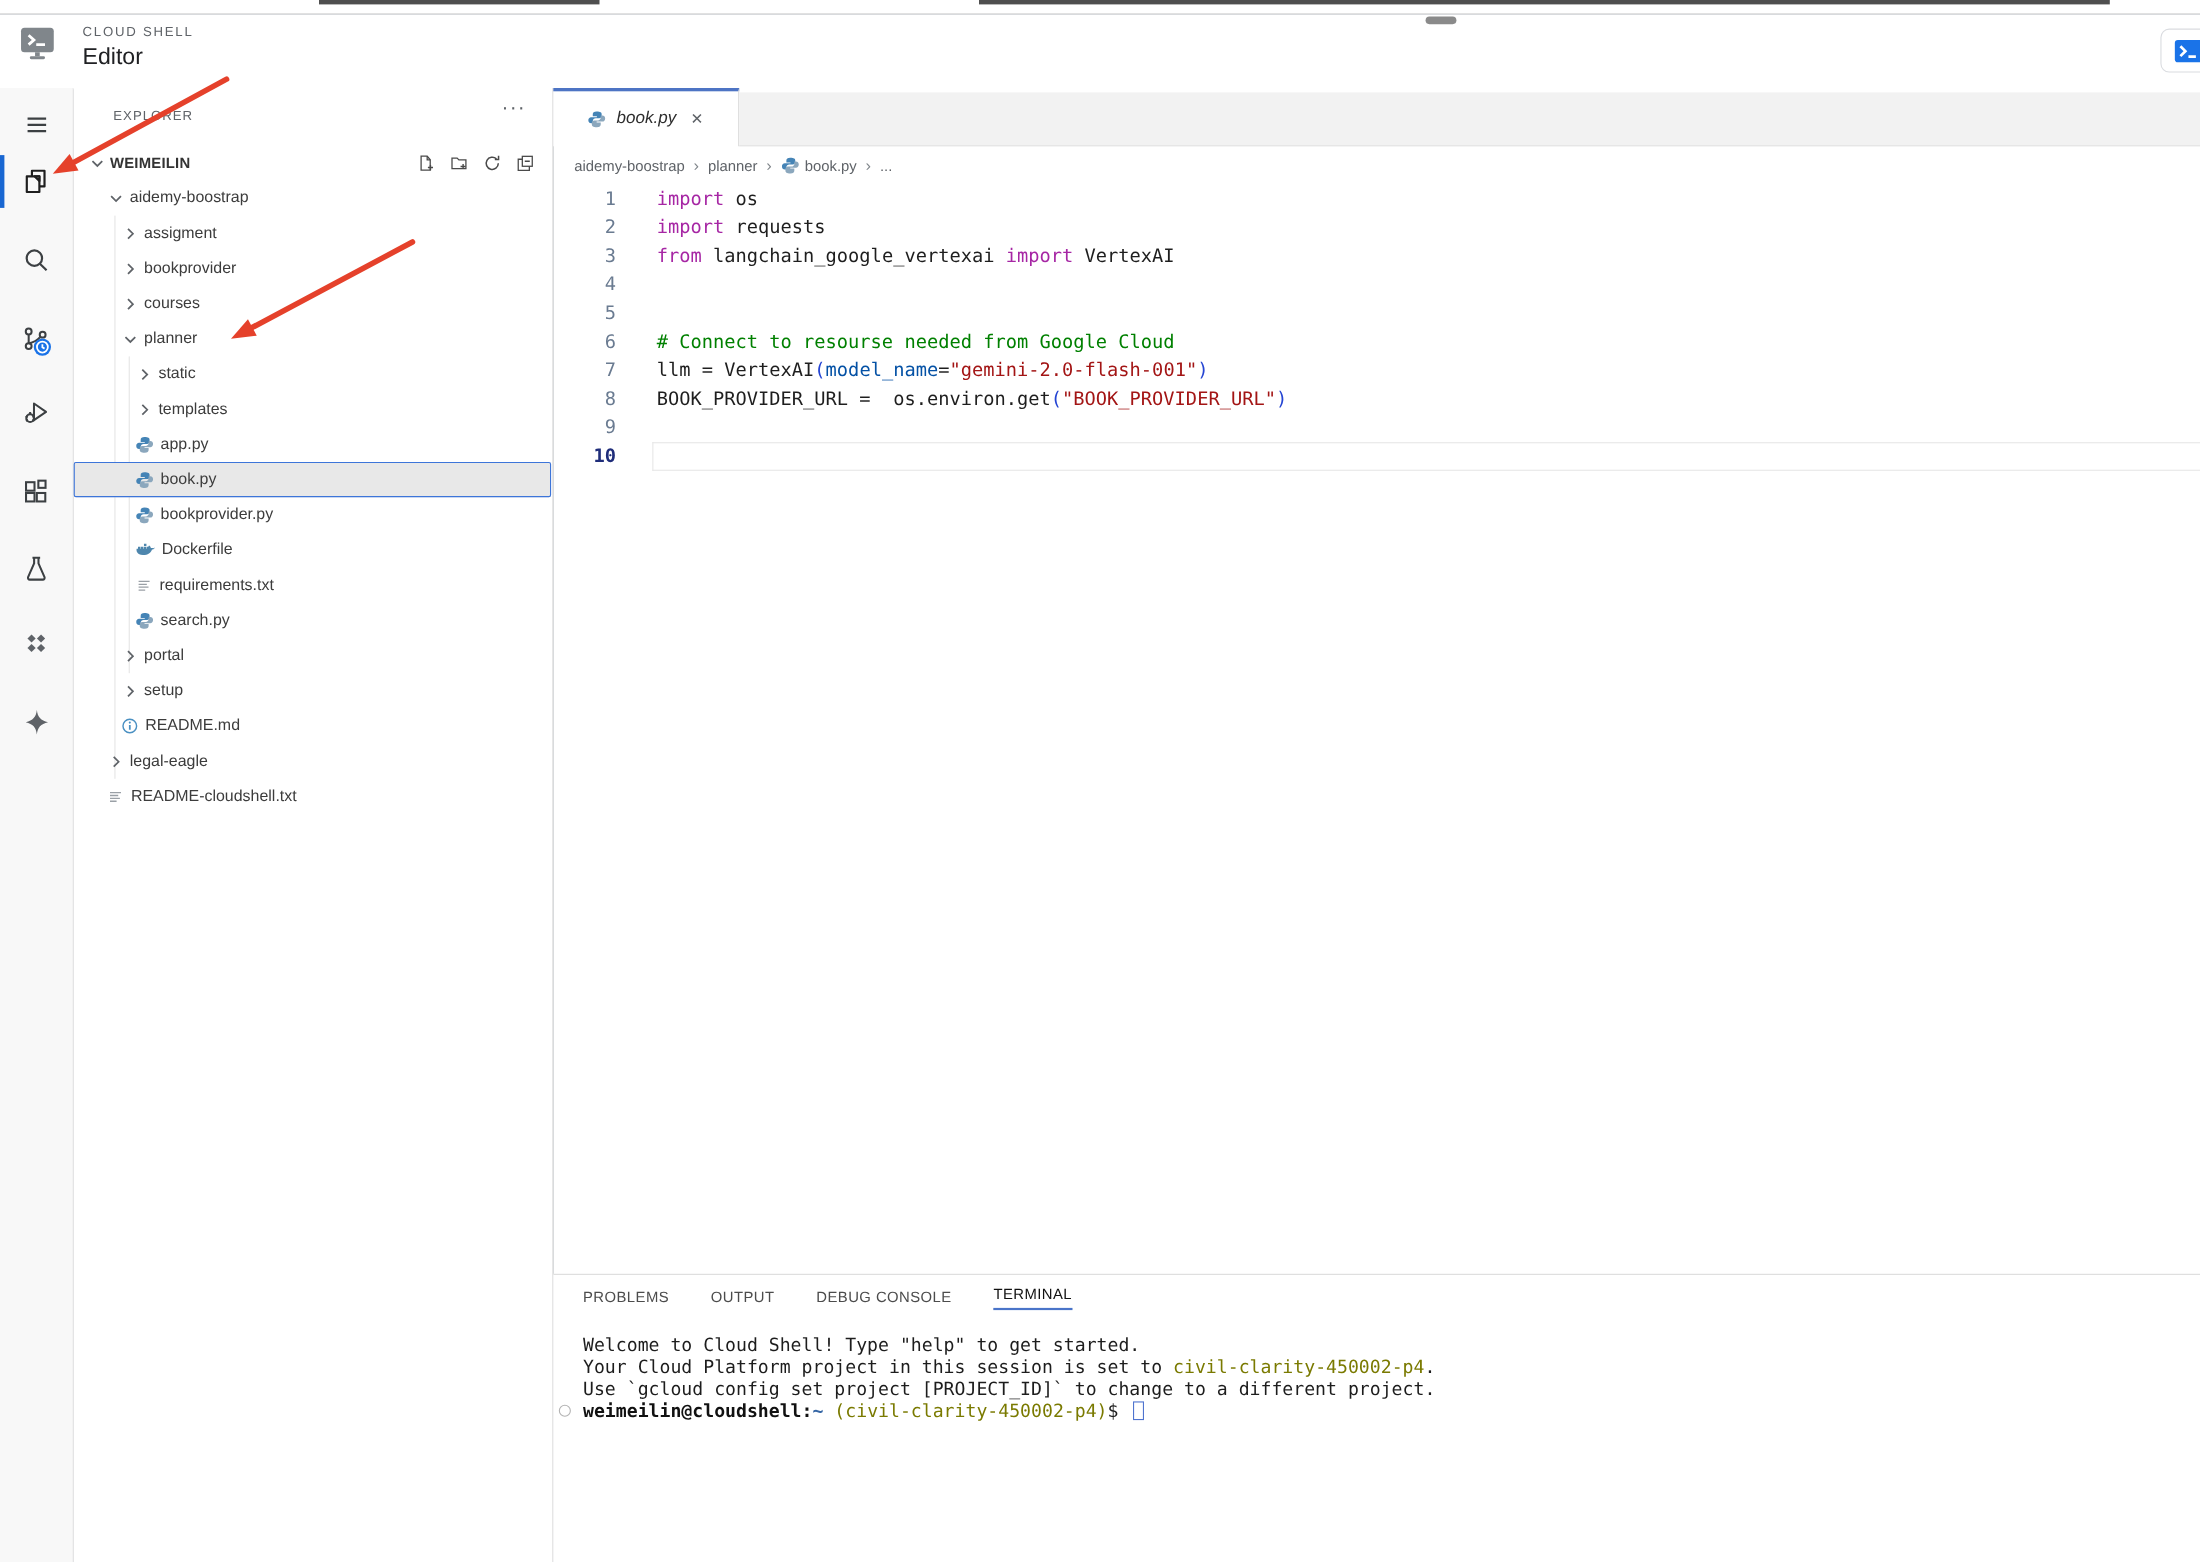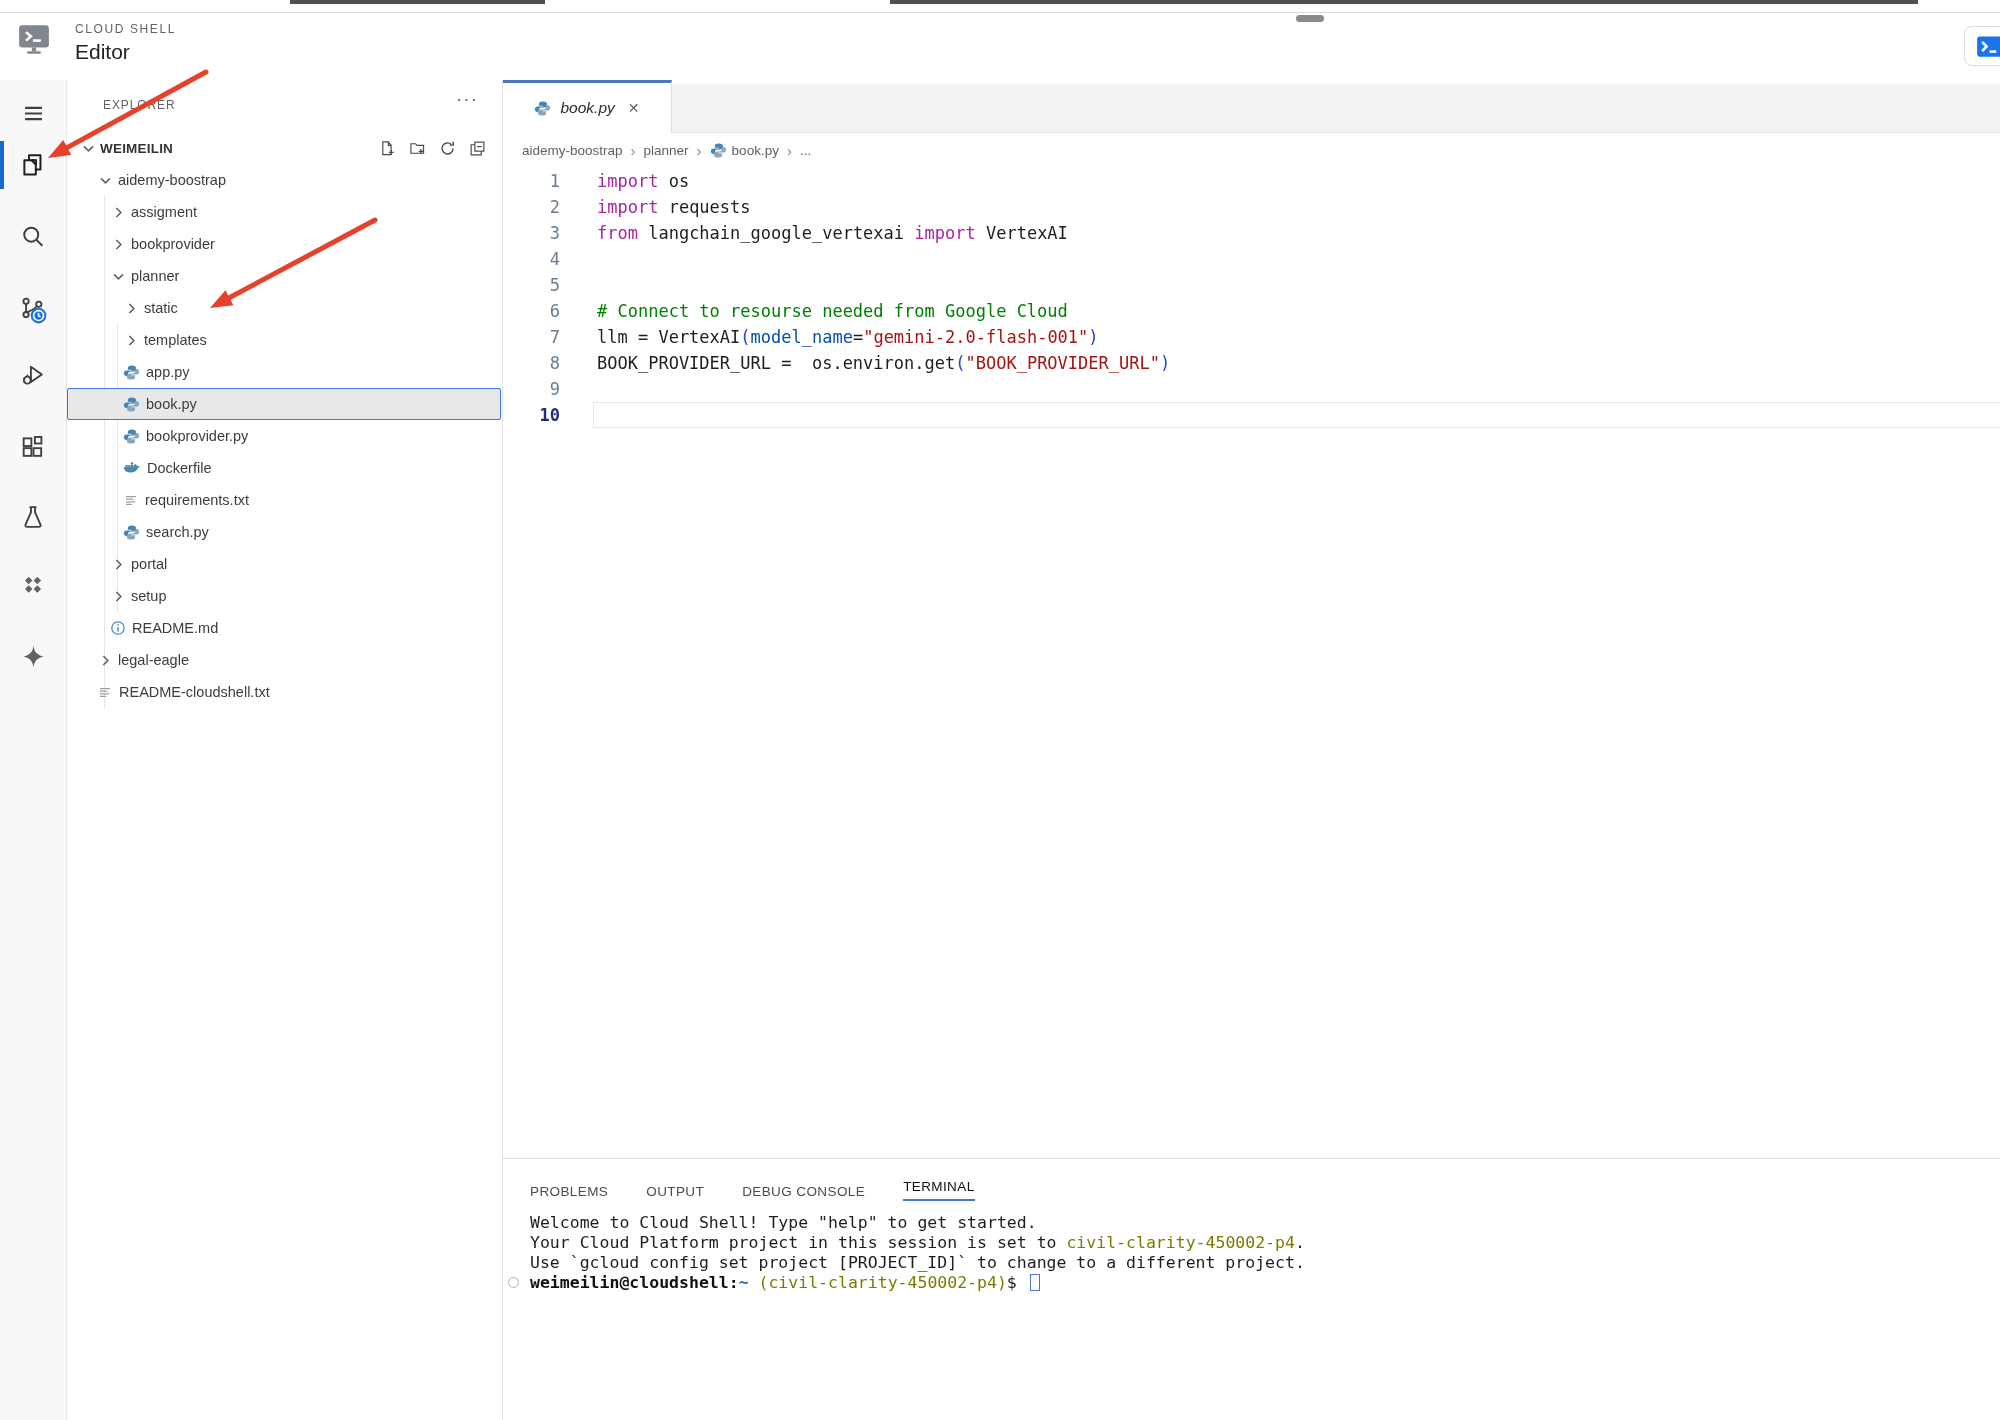--- a/index.html
+++ b/index.html
@@ -64,21 +64,21 @@
   .code{position:absolute;top:88px;left:0;right:0;height:1070px;}
   .active-line-box{position:absolute;left:90px;right:0;top:234px;height:26px;border:1.5px solid #e7e7e7;border-right:none;box-sizing:border-box;}
   .ln{position:relative;display:flex;height:26px;line-height:26px;font-size:17px;}
   .ln .num{width:57px;text-align:right;color:#6a7b91;user-select:none;}
   .ln.cur .num{color:#1f2d7a;font-weight:bold;}
   .ln .src{margin-left:37px;white-space:pre;}
   .pl{color:#1e1e1e;} .kw{color:#a626a4;} .cm{color:#008000;} .st{color:#a31515;} .pm{color:#0451a5;} .br{color:#2545d3;}
 
   
   .panel{position:absolute;left:0;right:0;top:1078px;bottom:0;background:#fff;border-top:1px solid #dcdcdc;box-sizing:border-box;}
-  .panel-tabs{position:absolute;top:0;left:0;right:0;height:42px;display:flex;align-items:flex-end;gap:38px;padding-left:27px;}
+  .panel-tabs{position:absolute;top:0;left:0;right:0;height:42px;display:flex;align-items:center;gap:38px;padding-left:27px;}
   .ptab{font-size:13.5px;letter-spacing:.4px;color:#4c4c4c;cursor:pointer;padding-bottom:2px;}
   .ptab.active{color:#111;border-bottom:2px solid #4a74c9;padding-bottom:5px;}
   .term{position:absolute;top:54px;left:27px;right:0;font-size:16.5px;line-height:20px;color:#1d1d1d;}
   .tline{white-space:pre;position:relative;}
   .t-pl{color:#1d1d1d;} .t-bold{color:#111;font-weight:bold;}
   .t-olive{color:#7a7a00;font-weight:normal;} .t-blue{color:#3465a4;font-weight:bold;}
   .cmd-circle{position:absolute;left:-22px;top:4px;width:11px;height:11px;border:1.4px solid #b3b3b3;border-radius:50%;box-sizing:border-box;}
   .cursor{display:inline-block;width:10px;height:17px;border:1.5px solid #4f74cf;box-sizing:border-box;vertical-align:-3px;margin-left:3px;}
 
   .arrows{position:absolute;top:0;left:0;width:2000px;height:1420px;pointer-events:none;z-index:50;}
@@ -268,20 +268,28 @@
           <span class="icon chev">
             <svg viewBox="0 0 16 16" width="17" height="17" fill="none" stroke="#5f6368" stroke-width="1.5">
               <path d="M6 3.8 10.2 8 6 12.2"></path>
             </svg>
           </span>
           <span>bookprovider</span>
         </div>
         <div class="trow d2">
           <span class="icon chev">
             <svg viewBox="0 0 16 16" width="17" height="17" fill="none" stroke="#5f6368" stroke-width="1.5">
+              <path d="M6 3.8 10.2 8 6 12.2"></path>
+            </svg>
+          </span>
+          <span>courses</span>
+        </div>
+        <div class="trow d2">
+          <span class="icon chev">
+            <svg viewBox="0 0 16 16" width="17" height="17" fill="none" stroke="#5f6368" stroke-width="1.5">
               <path d="M3.8 6 8 10.2 12.2 6"></path>
             </svg>
           </span>
           <span>planner</span>
         </div>
         <div class="trow d3">
           <span class="icon chev">
             <svg viewBox="0 0 16 16" width="17" height="17" fill="none" stroke="#5f6368" stroke-width="1.5">
               <path d="M6 3.8 10.2 8 6 12.2"></path>
             </svg>

